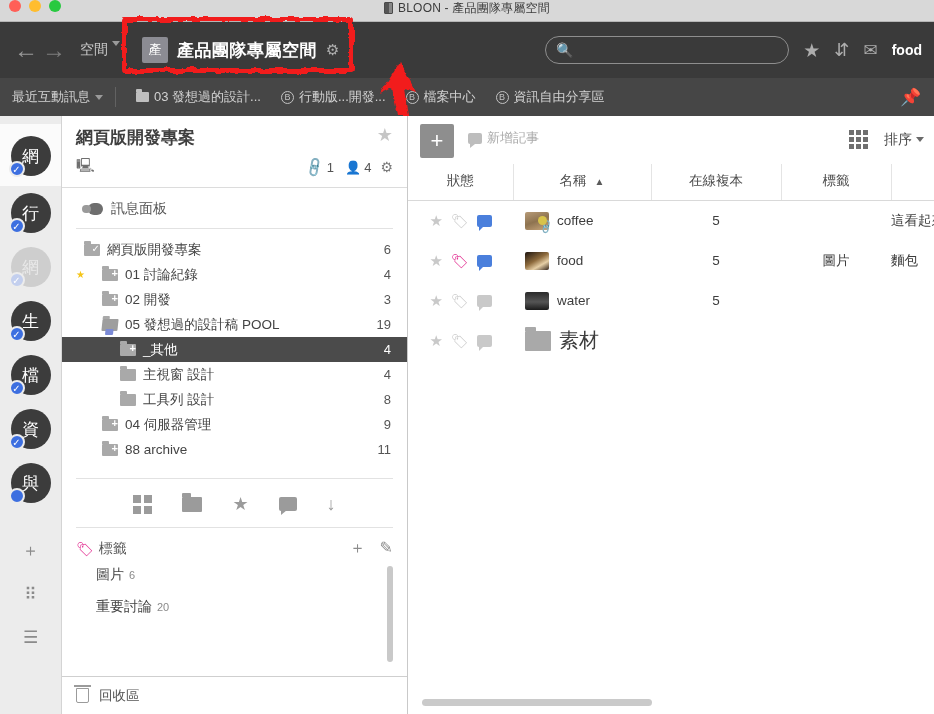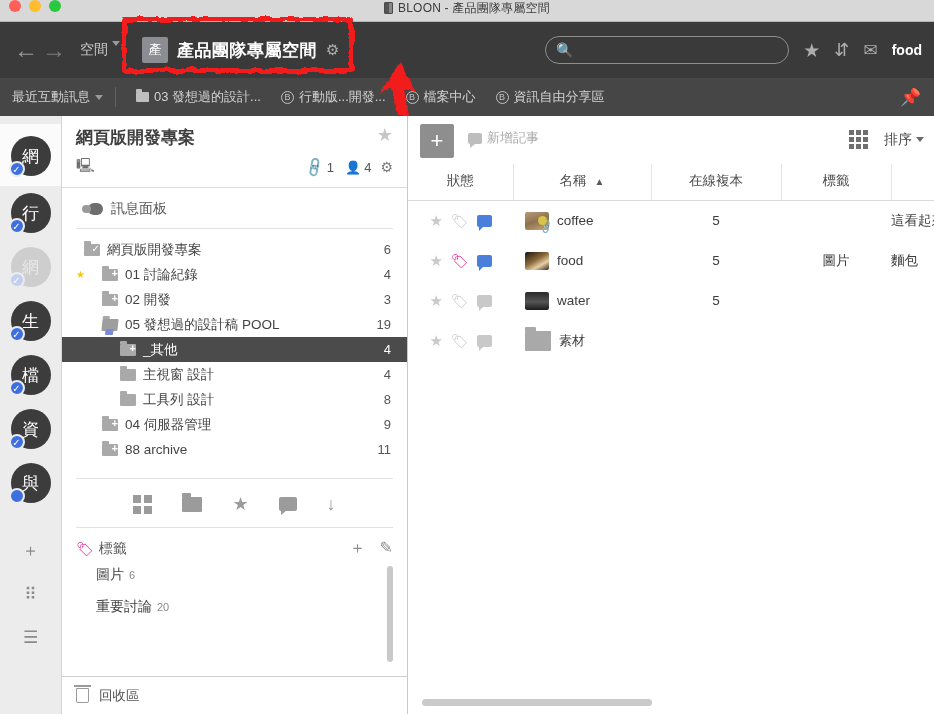--- a/index.html
+++ b/index.html
@@ -313,21 +313,21 @@
   .th-folder::before {
     content: ''; position: absolute; top: -4px; left: 0; width: 11px; height: 4px;
     background: #a9a9a9; border-radius: 1px 1px 0 0;
   }
   .linkbadge {
     position: absolute; right: -3px; bottom: -2px; color: #3fae3f; font-size: 10px;
     transform: rotate(-35deg);
   }
   .cell-center { text-align: center; }
   .cell-note { padding-left: 12px; white-space: nowrap; overflow: hidden; }
-  .foldername { font-size: 13px; color: #3d3d3d; }
+  .foldername { font-size: 20px; color: #3d3d3d; }
 
   .hscroll {
     position: absolute; left: 14px; bottom: 8px; width: 230px; height: 7px;
     background: #cacaca; border-radius: 4px; cursor: pointer;
   }
 
   
   .anno { position: absolute; pointer-events: none; z-index: 50; }
   .anno-rect {
     left: 122px; top: 17px; width: 232px; height: 56px;

